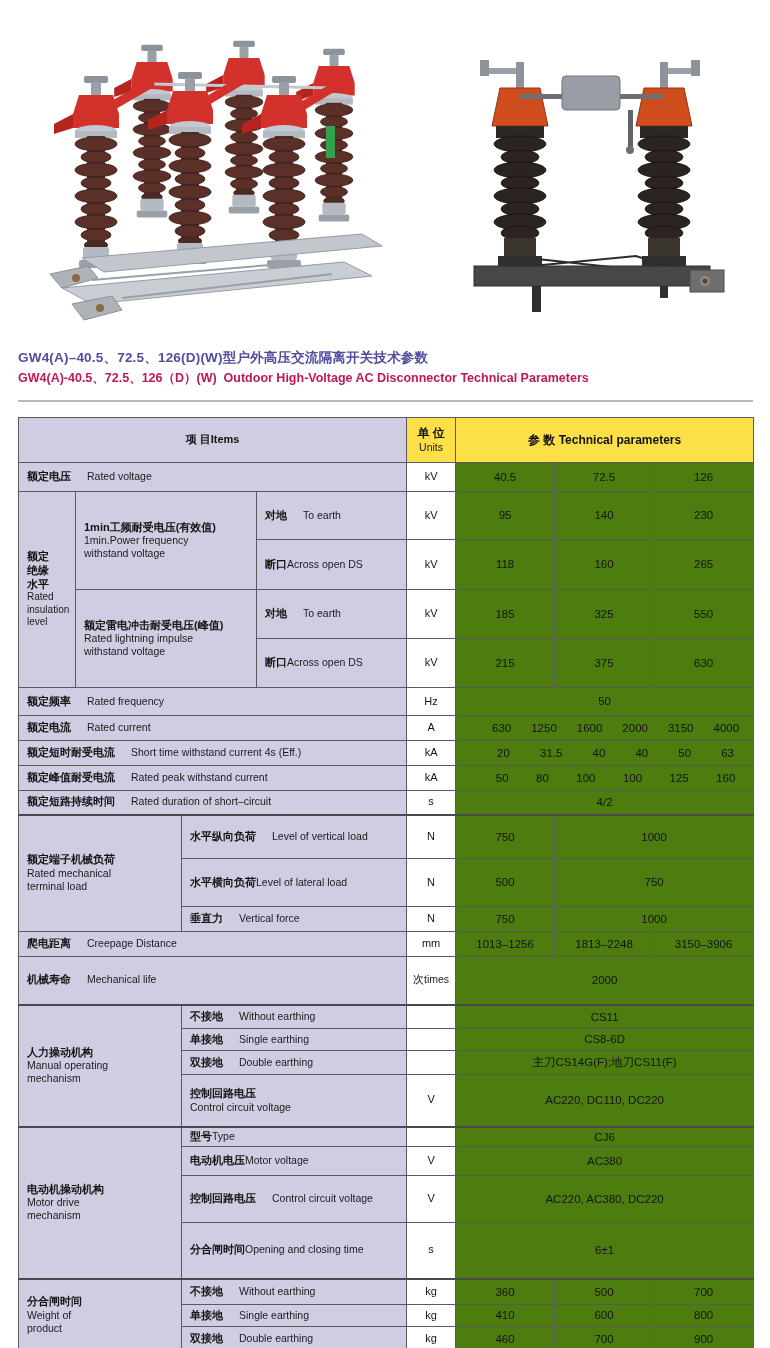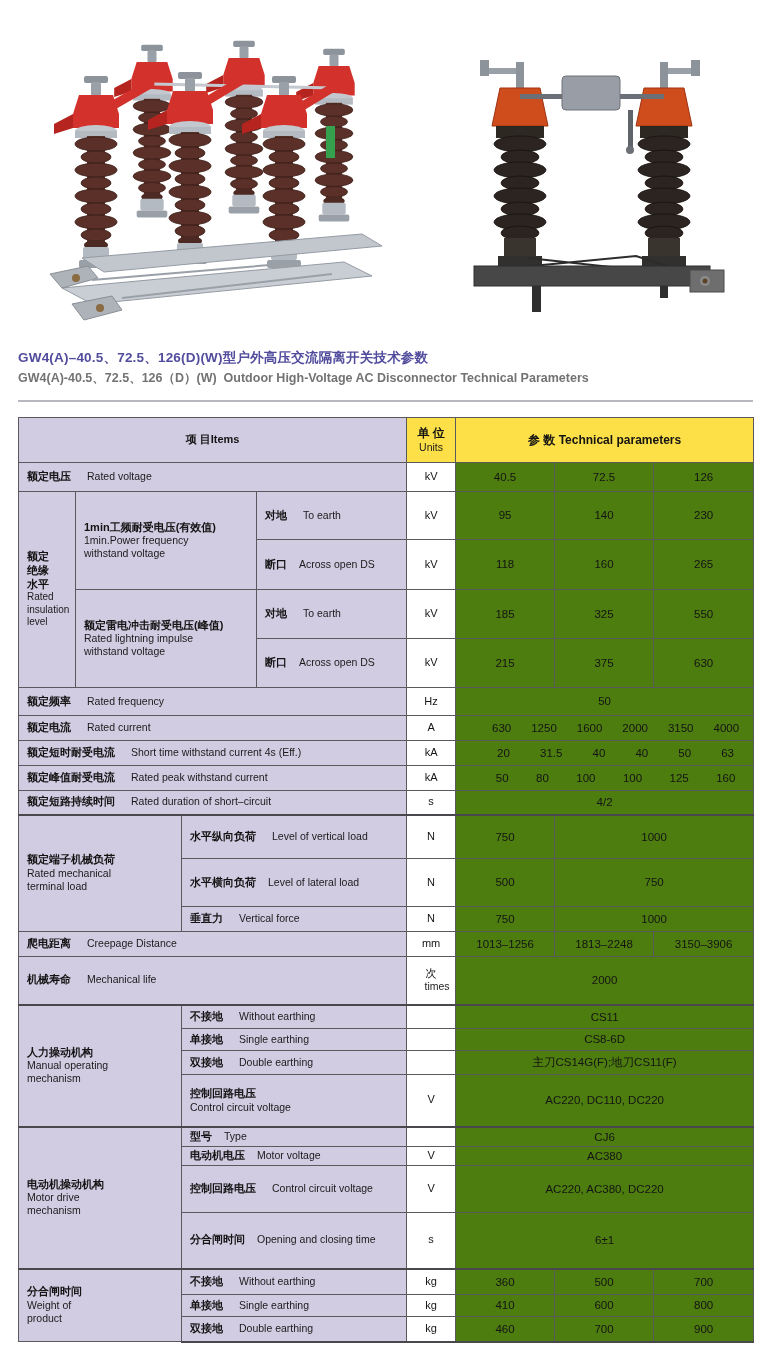--- a/index.html
+++ b/index.html
@@ -8,36 +8,36 @@
 
   
   .photo{position:absolute;}
   #photo-left{left:32px;top:22px;}
   #photo-right{left:432px;top:28px;}
 
   
   .title-zh{position:absolute;left:18px;top:349px;font-size:13.5px;font-weight:bold;
             color:#524c9d;white-space:pre;letter-spacing:.2px;}
   .title-en{position:absolute;left:18px;top:370px;font-size:12.5px;font-weight:bold;
-            color:#737373;white-space:pre;}
+            color:#be185d;white-space:pre;}
   .rule{position:absolute;left:18px;top:400px;width:735px;height:2px;background:#b9b8c0;}
 
   
   table.tbl{position:absolute;left:18px;top:417px;width:735px;border-collapse:collapse;
             table-layout:fixed;}
   .tbl td{border:1px solid #59595e;vertical-align:middle;padding:1px 4px;font-size:11px;
           line-height:1.25;overflow:hidden;}
   .tbl{border:1px solid #48484d;}
   tr.sep > td{border-top:2px solid #48484d;}
   tr.last > td{border-bottom:2px solid #48484d;}
   td.item{background:#d2cce2;text-align:left;padding-left:8px;}
   td.ctr{text-align:center;padding-left:2px;padding-right:2px;}
   .zh{font-weight:bold;font-size:11px;}
   .en{font-weight:normal;font-size:10.5px;margin-left:16px;color:#1a1a1a;}
-  .nog .en{margin-left:12px;text-align:center;}
+  .nog .en{margin-left:0;text-align:center;}
   .pre{white-space:pre-line;}
   .blk .zh,.blk .en{display:block;margin-left:0;}
   .small .en{font-size:10px;}
   td.unit{background:#ffffff;text-align:center;font-size:11px;}
   td.val{background:#4d7c0f;text-align:center;font-size:11.5px;}
   .spread{display:flex;justify-content:space-around;align-items:center;padding-left:22px;}
   .spread span{font-size:11.5px;}
   td.hdr{background:#fde047;text-align:center;}
   .hdr .zh{font-size:12px;}
 </style>
@@ -355,21 +355,21 @@
     <tr class="sep" style="height:20px">
       <td class="item blk" rowspan="4" colspan="2">
             <span class="zh">电动机操动机构</span>
             <span class="en pre">Motor drive
 mechanism</span>
           </td>
       <td class="item nog" colspan="2"><span class="zh">型号</span><span class="en">Type</span></td>
       <td class="unit"></td>
       <td class="val" colspan="6">CJ6</td>
     </tr>
-    <tr style="height:19px">
+    <tr style="height:29px">
       <td class="item nog" colspan="2"><span class="zh">电动机电压</span><span class="en">Motor voltage</span></td>
       <td class="unit">V</td>
       <td class="val" colspan="6">AC380</td>
     </tr>
     <tr style="height:47px">
       <td class="item" colspan="2"><span class="zh">控制回路电压</span><span class="en">Control circuit voltage</span></td>
       <td class="unit">V</td>
       <td class="val" colspan="6">AC220, AC380, DC220</td>
     </tr>
     <tr style="height:56px">

